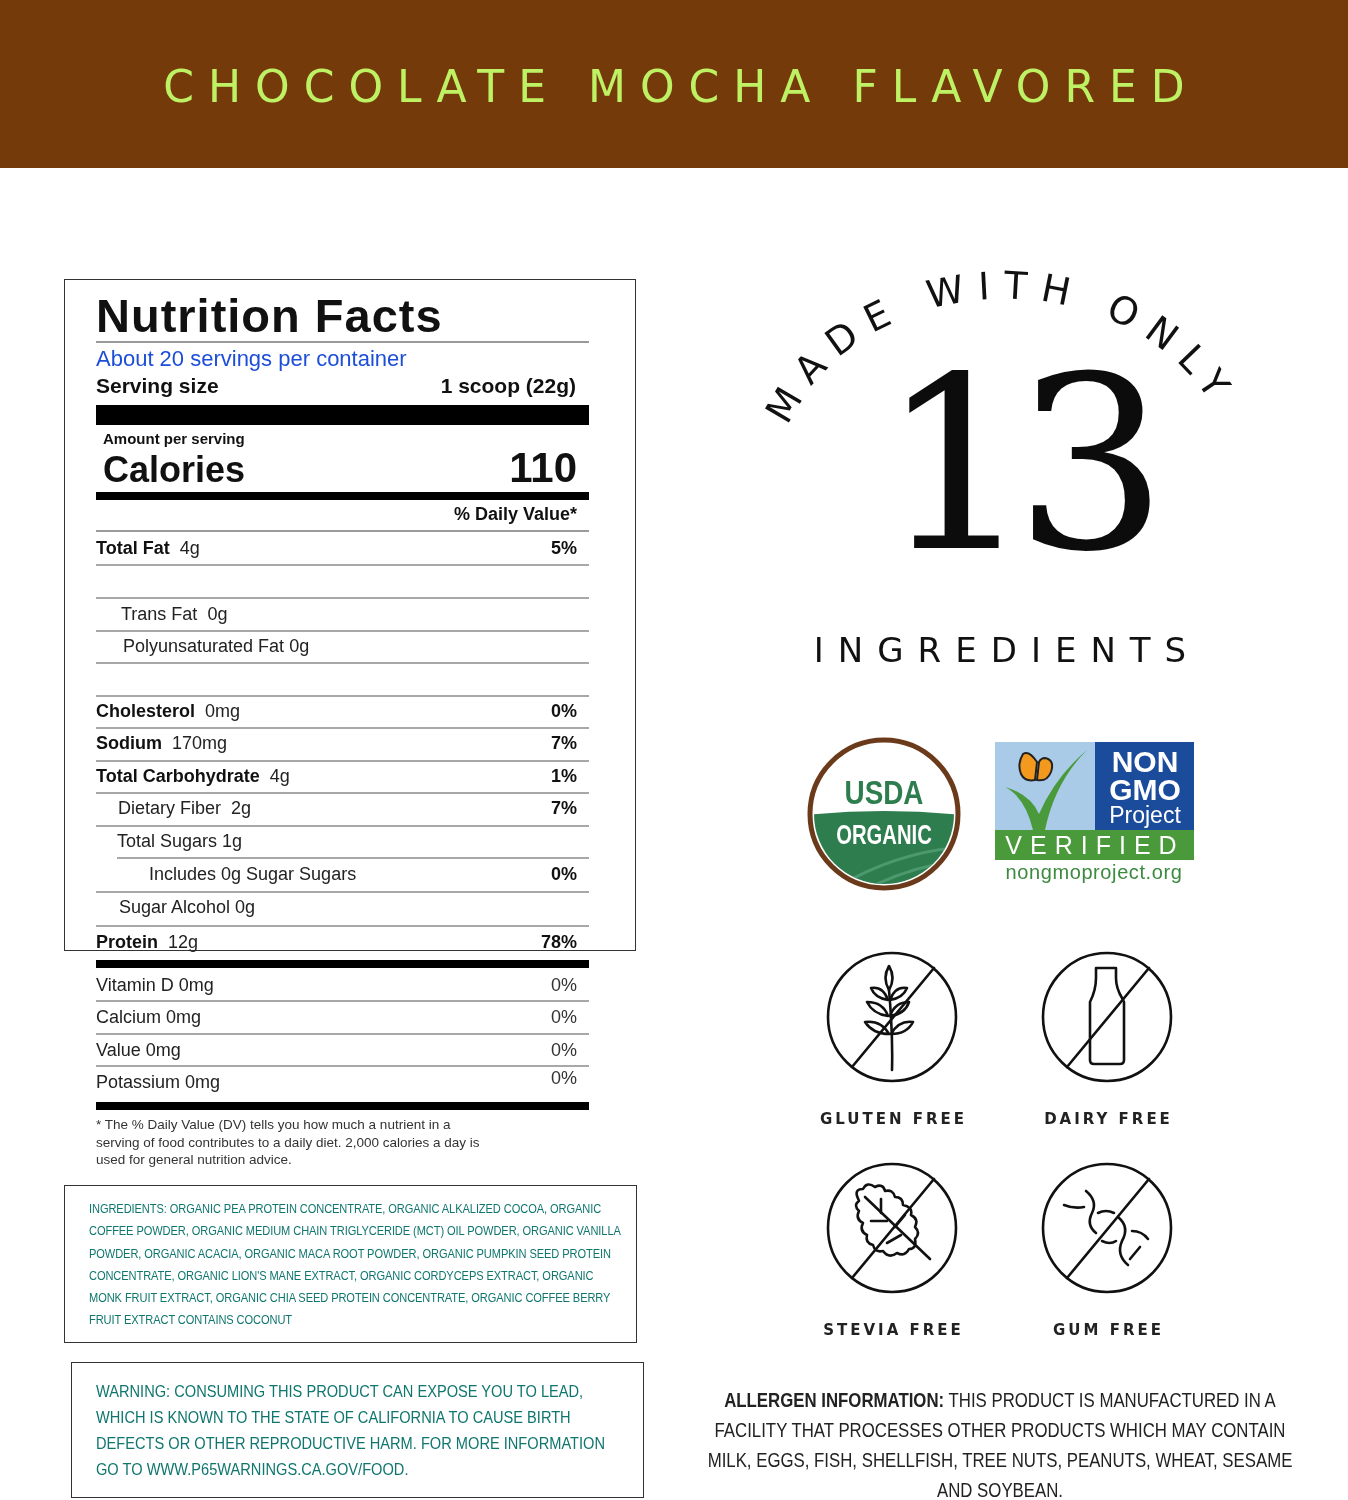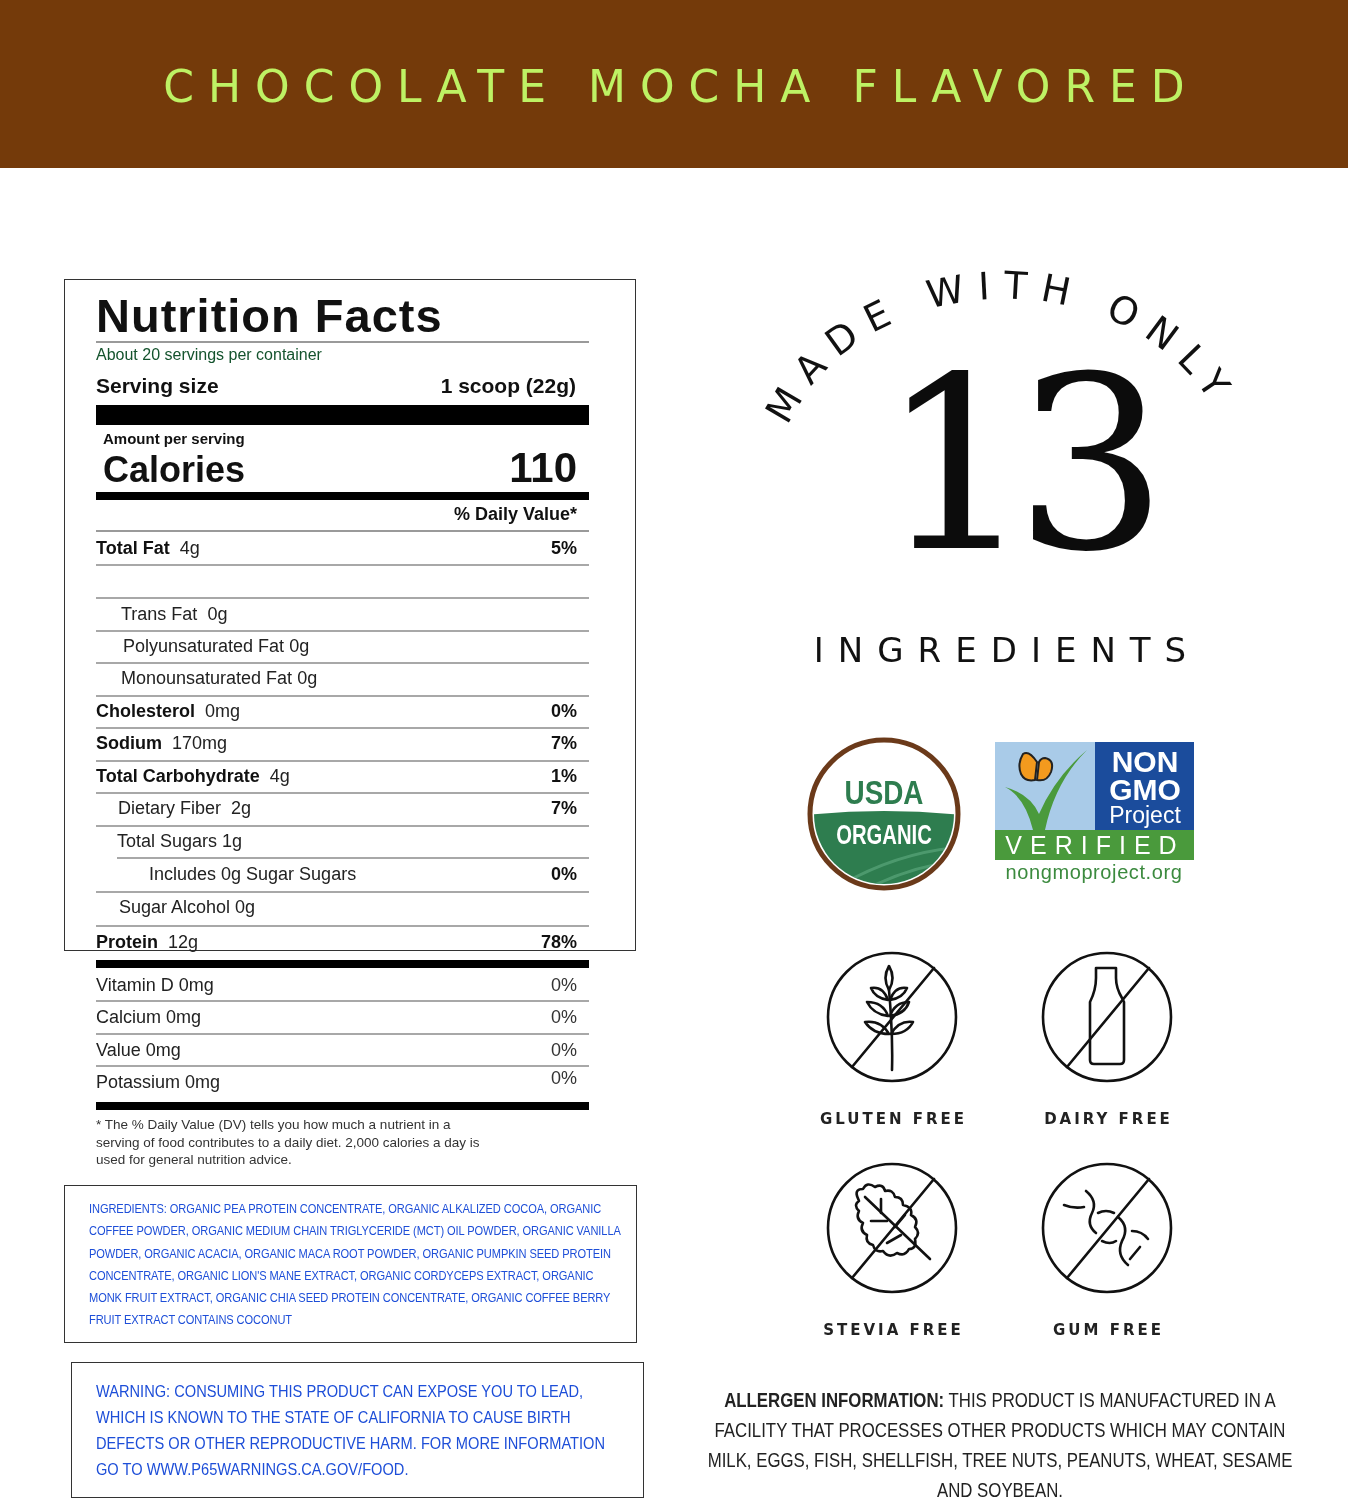--- a/index.html
+++ b/index.html
@@ -7,40 +7,40 @@
   body { position: relative; font-family: "Liberation Sans", "DejaVu Sans", sans-serif; color: #111; }
 
   .banner { position: absolute; left: 0; top: 0; width: 1348px; height: 168px; background: #743a0a; display: flex; align-items: center; justify-content: center; }
   .banner-title { color: #bef264; font-family: "DejaVu Sans", sans-serif; font-size: 44px; letter-spacing: 14px; font-weight: 400; padding-left: 14px; margin-top: 4px; }
 
   
   .nf { position: absolute; left: 64px; top: 279px; width: 572px; height: 672px; border: 1.5px solid #333; }
   .nf-title { position: absolute; left: 31px; top: 8px; font-size: 47px; font-weight: 700; letter-spacing: 1px; color: #111; }
   .hr-thin { position: absolute; left: 31px; width: 493px; height: 1.5px; background: #9a9a9a; }
   .hr-thick { position: absolute; left: 31px; width: 493px; background: #000; }
-  .servings { position: absolute; left: 31px; top: 66px; font-size: 16px; color: #14532d; }
+  .servings { position: absolute; left: 31px; top: 66px; font-size: 22px; color: #1d4ed8; }
   .serving-size { position: absolute; left: 31px; top: 94px; width: 480px; display: flex; justify-content: space-between; font-size: 21px; font-weight: 700; }
   .serving-size .val { font-weight: 700; }
   .amount-per { position: absolute; left: 38px; top: 150px; font-size: 15px; font-weight: 700; }
   .calories { position: absolute; left: 38px; top: 164px; width: 474px; display: flex; justify-content: space-between; align-items: baseline; font-size: 36px; font-weight: 700; }
   .calories .num { font-size: 42px; }
   .dv-head { position: absolute; left: 31px; top: 224px; width: 481px; text-align: right; font-size: 18px; font-weight: 700; }
 
   .row { position: absolute; left: 31px; width: 481px; height: 32px; display: flex; justify-content: space-between; align-items: center; font-size: 18px; color: #222; }
   .row .name b { font-weight: 700; color: #111; }
   .row .pct { font-weight: 700; color: #111; }
   .row .pct.light { font-weight: 400; color: #333; }
   .row.indent1 .name { padding-left: 25px; }
   .row.indent2 .name { padding-left: 53px; }
   .row-line { position: absolute; height: 1.5px; background: #a8a8a8; }
 
   .footnote { position: absolute; left: 31px; top: 836px; width: 400px; font-size: 13.5px; line-height: 17.5px; color: #333; }
 
   
-  .box { position: absolute; left: 64px; width: 573px; border: 1.5px solid #333; font-family: "Liberation Sans", sans-serif; text-transform: uppercase; color: #1d4ed8; }
+  .box { position: absolute; left: 64px; width: 573px; border: 1.5px solid #333; font-family: "Liberation Sans", sans-serif; text-transform: uppercase; color: #0f766e; }
   .ingredients { top: 1185px; height: 158px; padding: 12px 10px 0 24px; font-size: 12.6px; line-height: 22.3px; letter-spacing: -0.1px; transform-origin: left; }
   .ingredients .txt { display: block; transform: scaleX(0.88); transform-origin: left top; width: 610px; }
   .warning { top: 1362px; height: 136px; padding: 16px 10px 0 24px; font-size: 17px; line-height: 26px; margin-left: 7px; }
   .warning .txt { display: block; transform: scaleX(0.86); transform-origin: left top; width: 610px; }
 
   
   .arc-svg { position: absolute; left: 760px; top: 270px; width: 480px; height: 200px; }
   .big13 { position: absolute; left: 880px; top: 345px; font-family: "DejaVu Serif", "Liberation Serif", serif; font-size: 240px; line-height: 1; color: #0c0c0c; letter-spacing: -18px; }
   .ingr-word { position: absolute; left: 780px; top: 630px; width: 440px; text-align: center; font-family: "DejaVu Sans", sans-serif; font-size: 34px; letter-spacing: 14px; padding-left: 14px; color: #111; }
 
@@ -94,24 +94,20 @@
     <span class="pct"></span>
   </div>
   <div class="row-line" style="top:350px;left:31px;width:493px;"></div>
 
   <div class="row indent1" style="top:350px;">
     <span class="name" style="padding-left:27px;"><span>Polyunsaturated Fat</span> <span>0g</span></span>
     <span class="pct"></span>
   </div>
   <div class="row-line" style="top:382px;left:31px;width:493px;"></div>
 
-  <div class="row indent1" style="top:382px;">
-    <span class="name"><span>Monounsaturated Fat</span> <span>0g</span></span>
-    <span class="pct"></span>
-  </div>
   <div class="row-line" style="top:415px;left:31px;width:493px;"></div>
 
   <div class="row" style="top:415px;">
     <span class="name"><b>Cholesterol</b>&nbsp; <span>0mg</span></span>
     <span class="pct">0%</span>
   </div>
   <div class="row-line" style="top:447px;left:31px;width:493px;"></div>
 
   <div class="row" style="top:447px;">
     <span class="name"><b>Sodium</b>&nbsp; <span>170mg</span></span>

